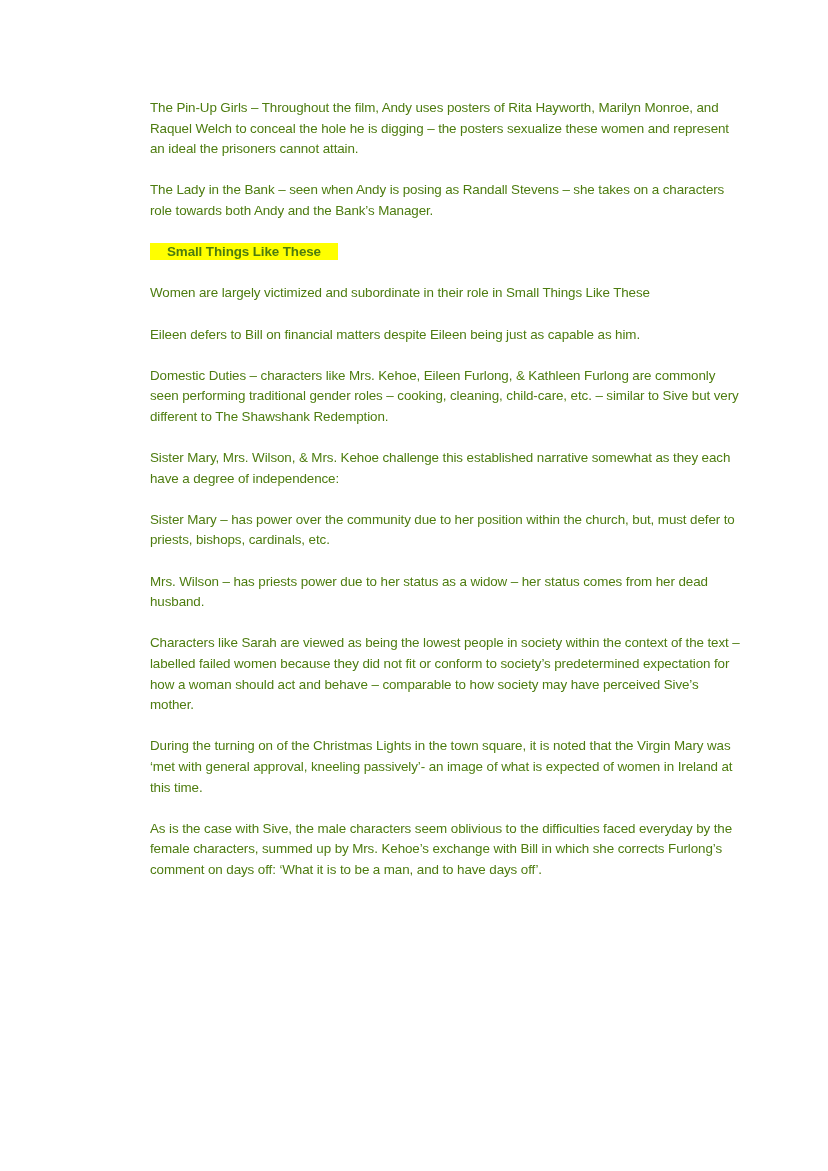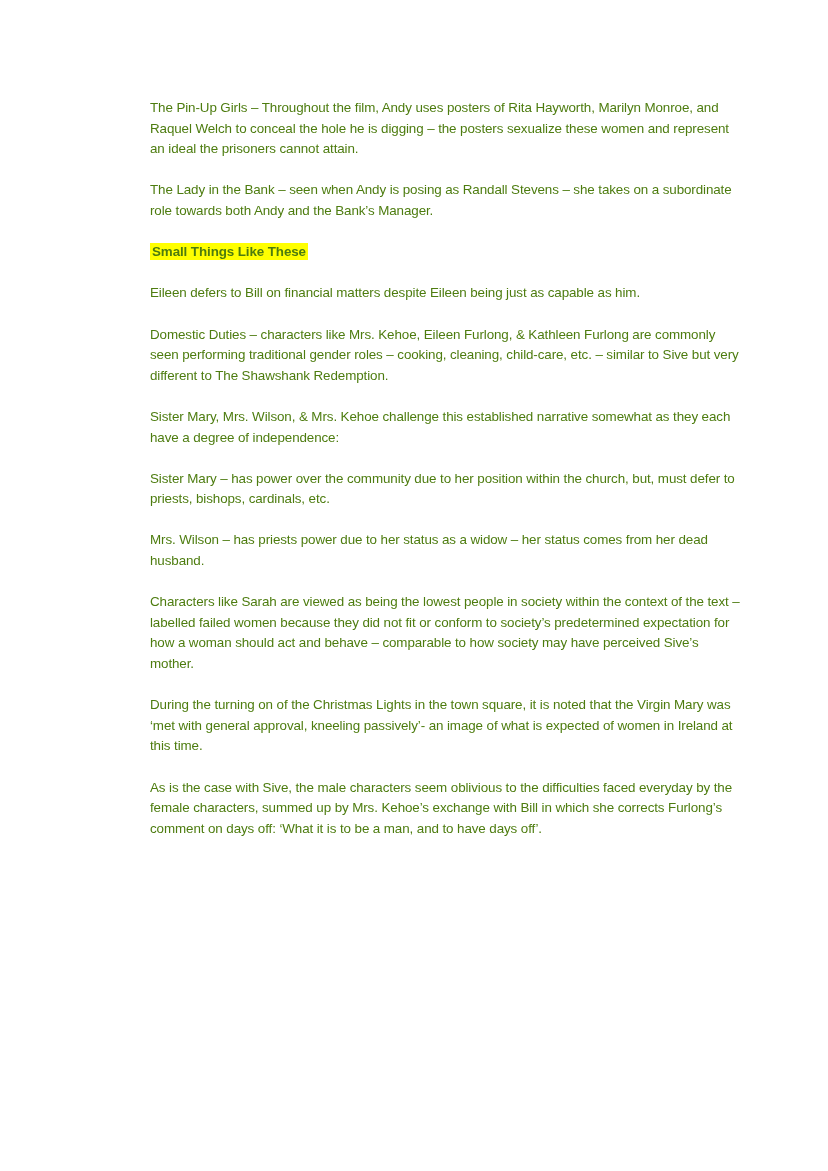--- a/index.html
+++ b/index.html
@@ -13,31 +13,32 @@
     font-size: 13.4px;
     line-height: 20.6px;
     color: #4d7c0f;
     letter-spacing: -0.1px;
   }
   .para { margin: 0 0 20.6px 0; }
   .heading {
     margin: 0 0 20.6px 0;
     font-weight: bold;
   }
-  .heading .hl { background: #ffff00; padding: 1px 2px; }
+  .heading .hl { background: #ffff00; padding: 1px 17px; }
 </style>
 </head>
 <body>
 
 <div class="page">
   <p class="para">The Pin-Up Girls – Throughout the film, Andy uses posters of Rita Hayworth, Marilyn Monroe, and Raquel Welch to conceal the hole he is digging – the posters sexualize these women and represent an ideal the prisoners cannot attain.</p>
-  <p class="para">The Lady in the Bank – seen when Andy is posing as Randall Stevens – she takes on a subordinate role towards both Andy and the Bank’s Manager.</p>
+  <p class="para">The Lady in the Bank – seen when Andy is posing as Randall Stevens – she takes on a characters role towards both Andy and the Bank’s Manager.</p>
 
   <p class="heading"><span class="hl">Small Things Like These</span></p>
 
+  <p class="para">Women are largely victimized and subordinate in their role in Small Things Like These</p>
   <p class="para">Eileen defers to Bill on financial matters despite Eileen being just as capable as him.</p>
   <p class="para">Domestic Duties – characters like Mrs. Kehoe, Eileen Furlong, &amp; Kathleen Furlong are commonly seen performing traditional gender roles – cooking, cleaning, child-care, etc. – similar to Sive but very different to The Shawshank Redemption.</p>
   <p class="para">Sister Mary, Mrs. Wilson, &amp; Mrs. Kehoe challenge this established narrative somewhat as they each have a degree of independence:</p>
   <p class="para">Sister Mary – has power over the community due to her position within the church, but, must defer to priests, bishops, cardinals, etc.</p>
   <p class="para">Mrs. Wilson – has priests power due to her status as a widow – her status comes from her dead husband.</p>
   <p class="para">Characters like Sarah are viewed as being the lowest people in society within the context of the text – labelled failed women because they did not fit or conform to society’s predetermined expectation for how a woman should act and behave – comparable to how society may have perceived Sive’s mother.</p>
   <p class="para">During the turning on of the Christmas Lights in the town square, it is noted that the Virgin Mary was ‘met with general approval, kneeling passively’- an image of what is expected of women in Ireland at this time.</p>
   <p class="para">As is the case with Sive, the male characters seem oblivious to the difficulties faced everyday by the female characters, summed up by Mrs. Kehoe’s exchange with Bill in which she corrects Furlong’s comment on days off: ‘What it is to be a man, and to have days off’.</p>
 </div>
 

